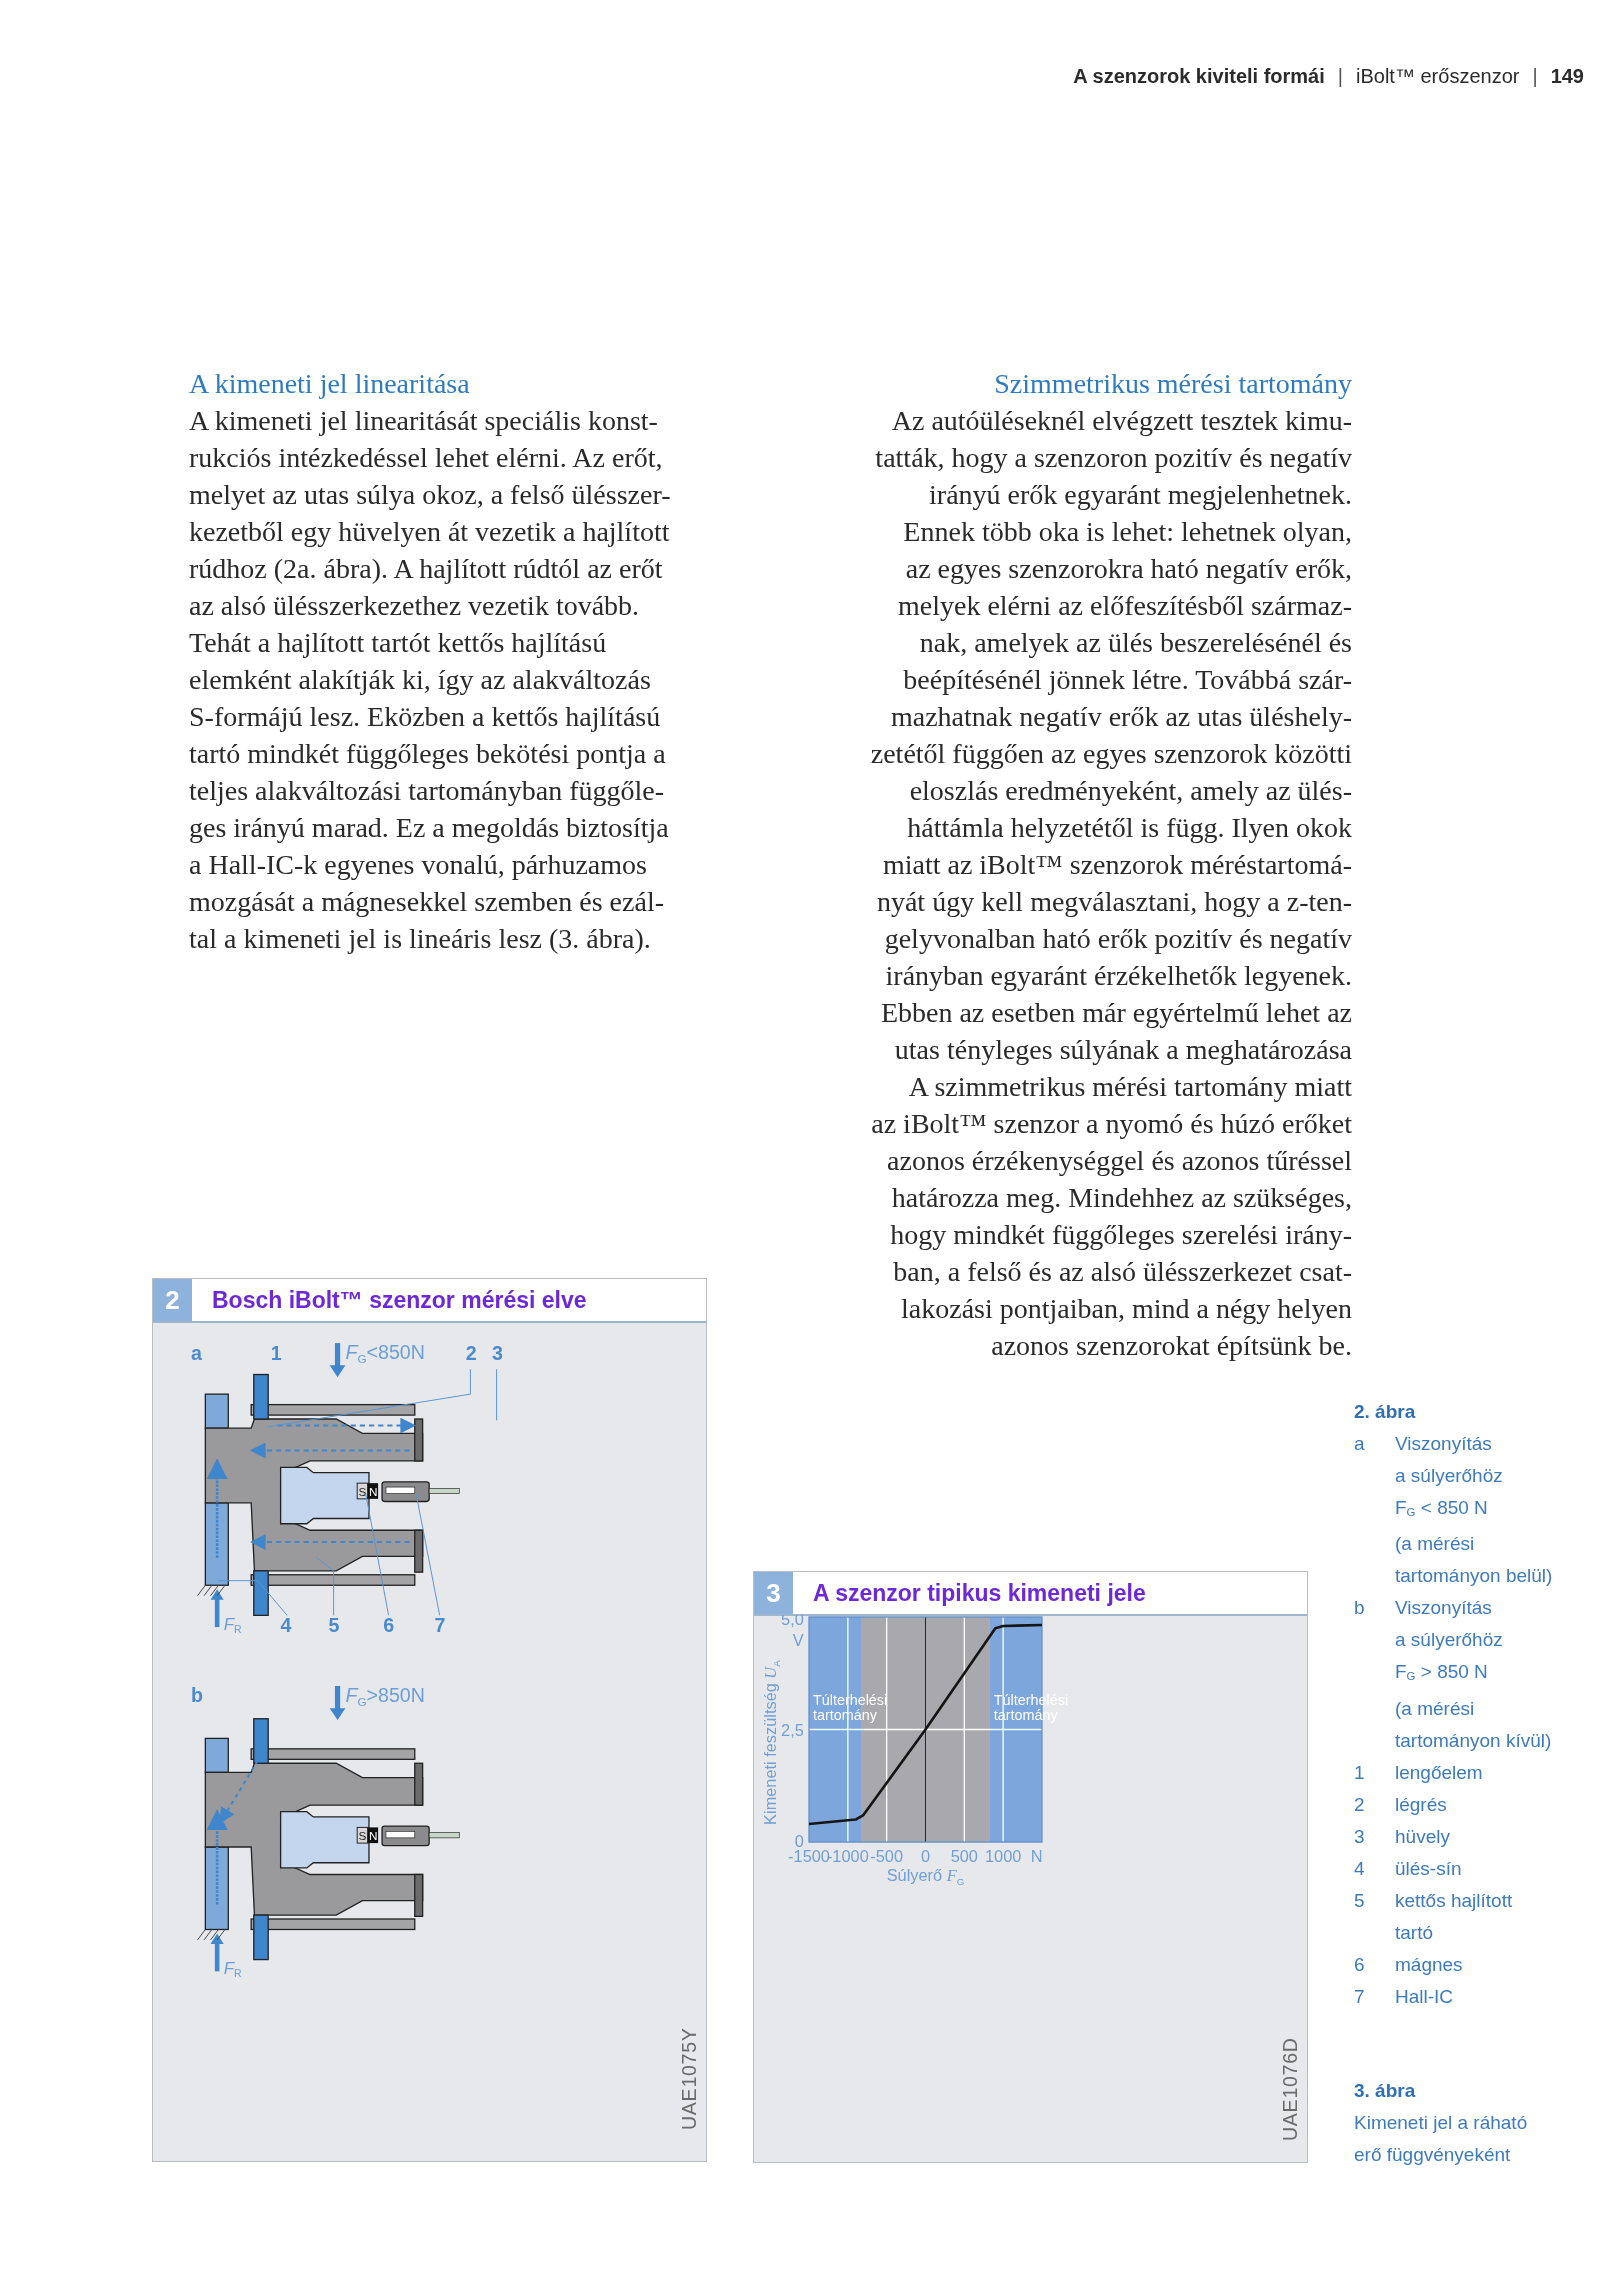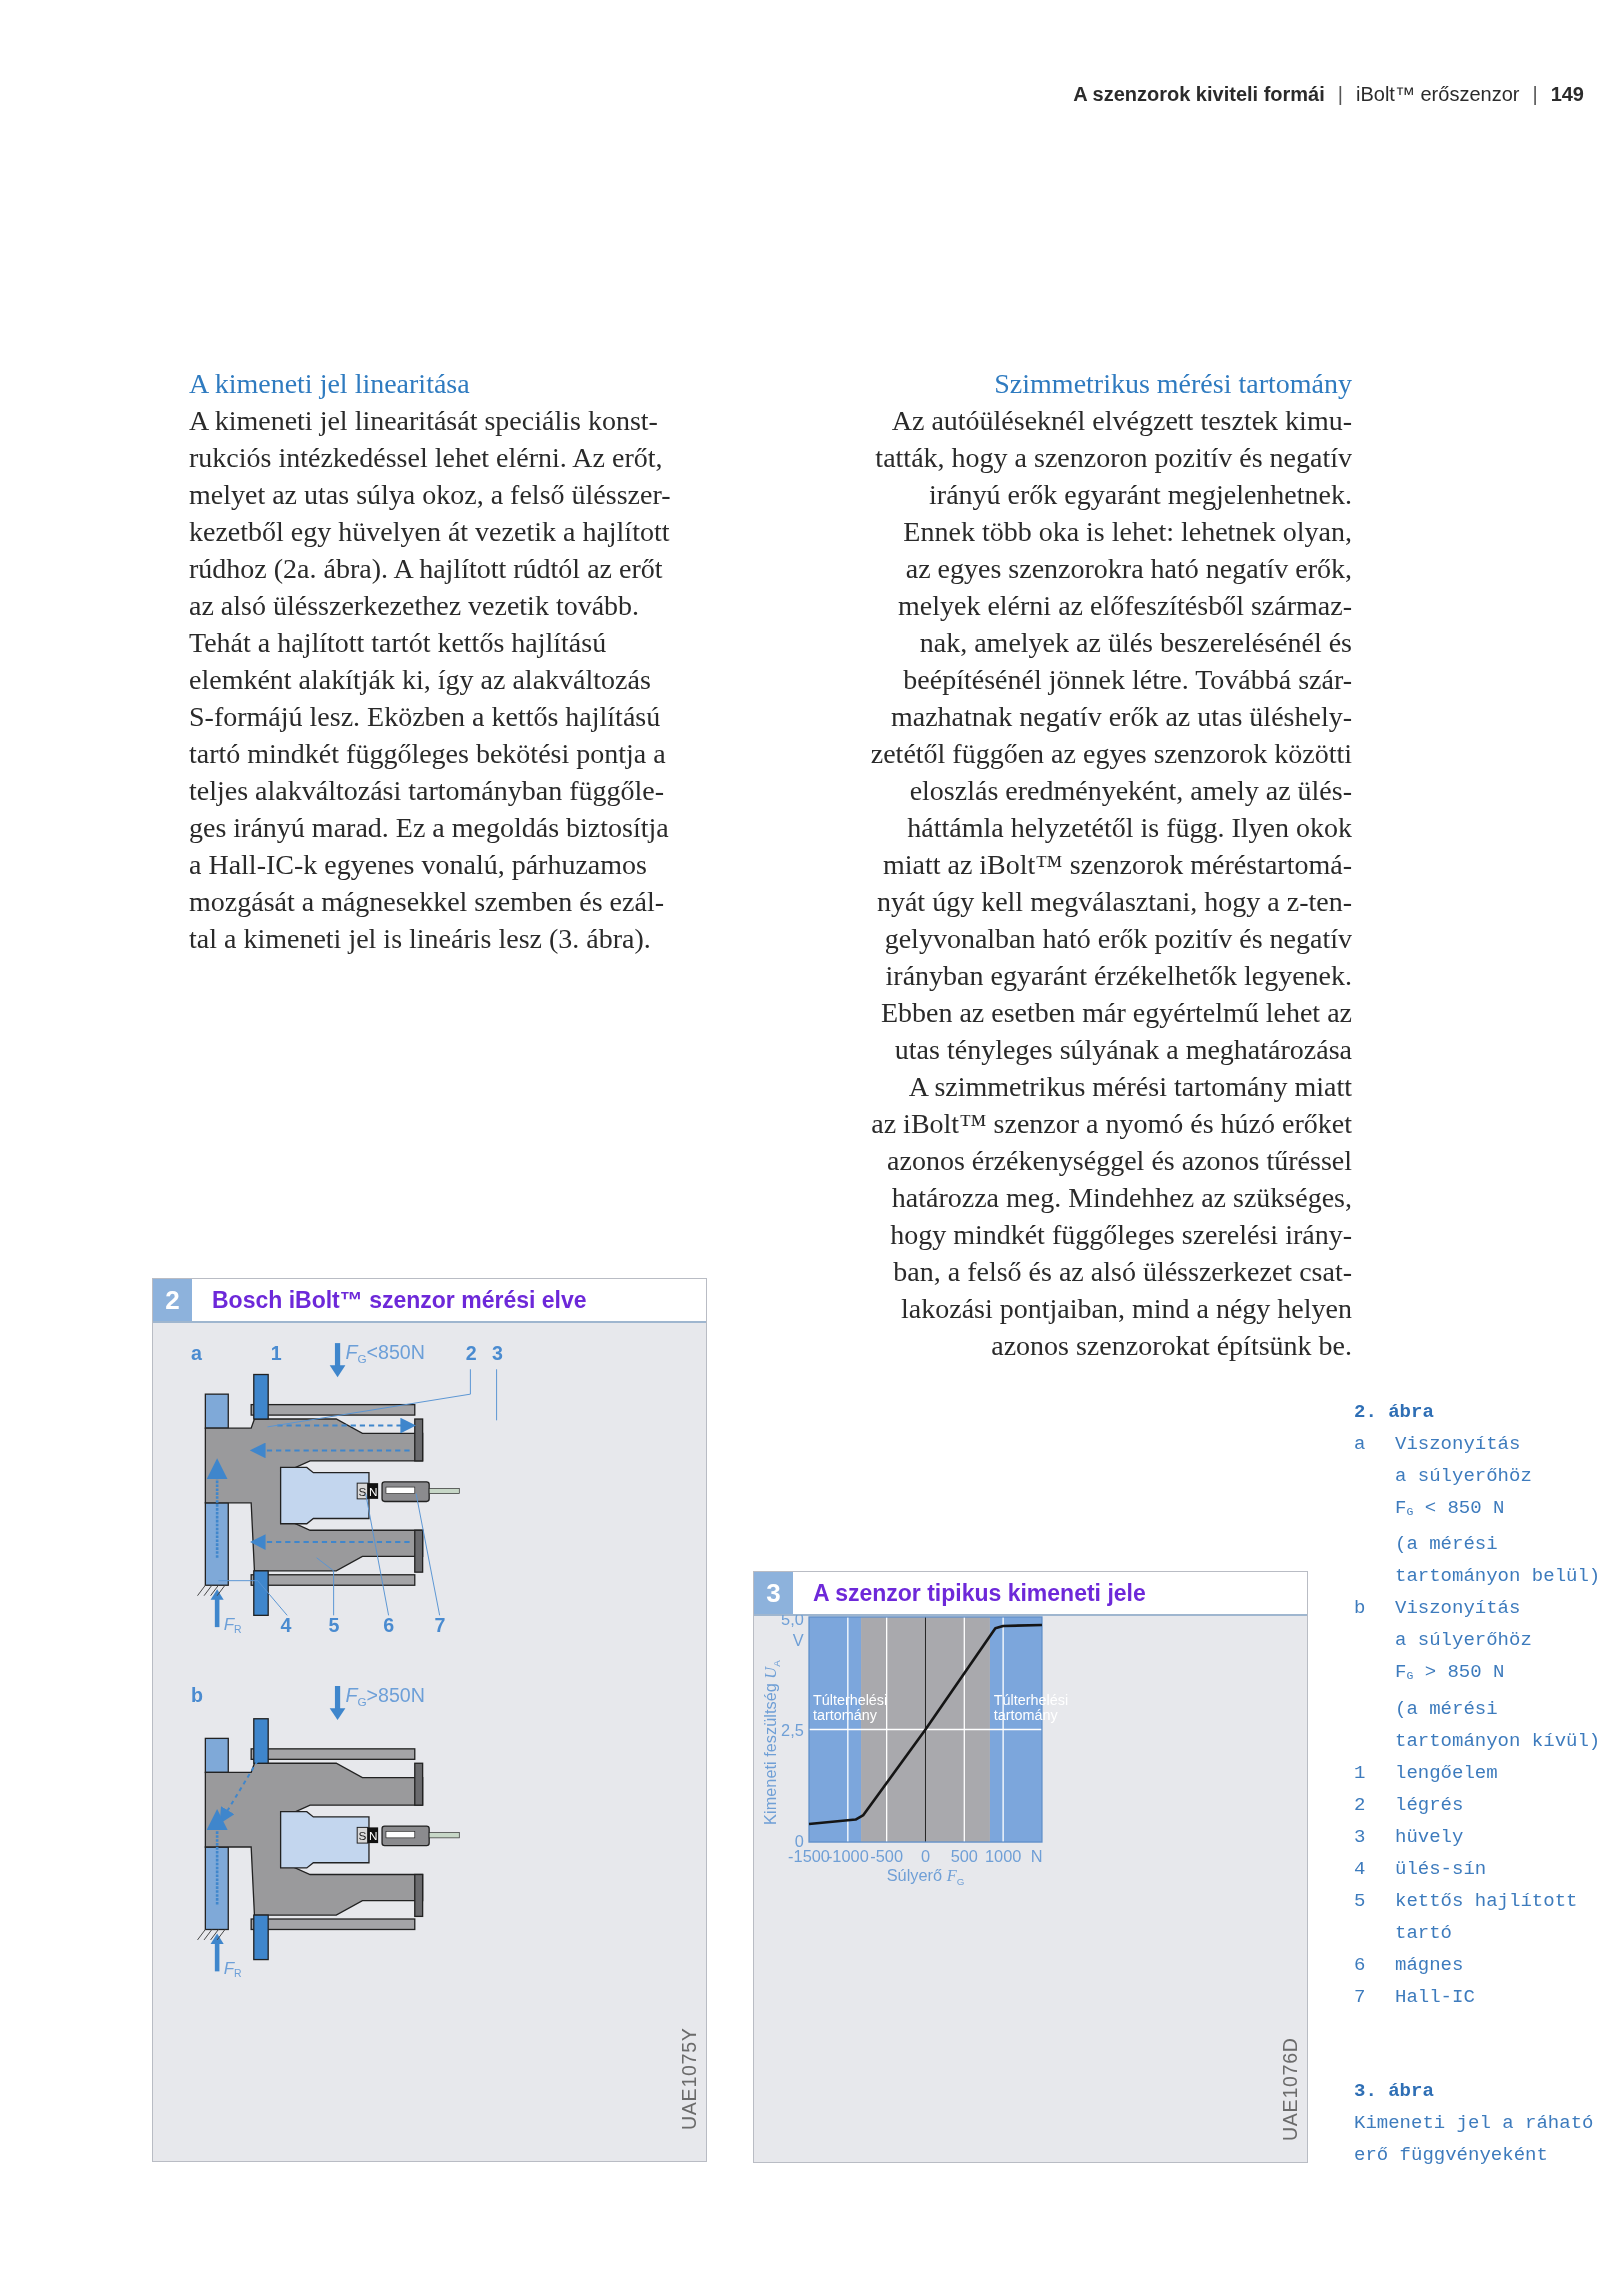--- a/index.html
+++ b/index.html
@@ -1,38 +1,38 @@
 <!DOCTYPE html>
 <html style="font-size:10.5px"><head>
 <meta charset="utf-8">
 <style>
   html, body { margin:0; padding:0; background:#ffffff; }
   body { width:1623px; height:2295px; position:relative; overflow:hidden; font-family:"DejaVu Serif", serif; color:#2a2a2a; }
-  .running-header { position:absolute; top:65px; right:39px; font-family:"Liberation Sans", sans-serif; font-size:20px; color:#2b2b2b; white-space:nowrap;margin-top:18px; }
+  .running-header { position:absolute; top:65px; right:39px; font-family:"Liberation Sans", sans-serif; font-size:20px; color:#2b2b2b; white-space:nowrap; }
   .running-header .bold { font-weight:bold; }
   .running-header .sep { display:inline-block; margin:0 13px; color:#555; }
   .col { position:absolute; font-family:"Liberation Serif", serif; font-size:28px; line-height:37px; color:#2a2a2a;margin-left:36px; }
   .col-left { left:153px; top:365px; width:563px; }
   .col-right { left:753px; top:365px; width:563px;text-align:right; }
   .heading { color:#2f7bc0; font-size:28px; }
   .col p { margin:0; }
   .indent { text-indent:31px; }
   .line { display:block; white-space:nowrap; }
 
   
   .figure { position:absolute; background:#e7e8ec; border:1.3px solid #b9bcc4; }
   .fig-header { position:absolute; left:0; top:0; right:0; height:42px; border-bottom:2px solid #9fb6cf; background:#ffffff; }
   .fig-num { position:absolute; left:0; top:0; width:39px; height:42px; background:#8db2dc; color:#ffffff; font-family:"Liberation Sans", sans-serif; font-weight:bold; font-size:26px; line-height:42px; text-align:center; }
   .fig-title { position:absolute; left:59px; top:0; height:42px; line-height:42px; font-family:"Liberation Sans", sans-serif; font-size:23px; color:#6d28d9; white-space:nowrap;font-weight:bold; }
   .fig2 { left:152px; top:1278px; width:553px; height:882px; }
   .fig3 { left:753px; top:1571px; width:553px; height:590px; }
   .code-vert { position:absolute; font-family:"Liberation Sans", sans-serif; font-size:19.6px; color:#6b6b6b; transform:rotate(-90deg); transform-origin:left top; white-space:nowrap; letter-spacing:0.7px; }
 
   
-  .caption { position:absolute; left:1354px; font-family:Liberation Mono, monospace; font-size:19px; line-height:32px; color:#3d7bbd; }
+  .caption { position:absolute; left:1354px; font-family:Liberation Sans, sans-serif; font-size:19px; line-height:32px; color:#3d7bbd; }
   .caption .cap-title { font-weight:bold; color:#2f6fb5; }
   .caption .row { display:flex; }
   .caption .key { width:41px; flex:none; }
   .caption .val { white-space:nowrap; }
   .sub { font-size:0.6em; vertical-align:-0.2em; }
   svg text { font-family:"Liberation Sans", sans-serif; }
 </style>
 </head>
 <body>
 

